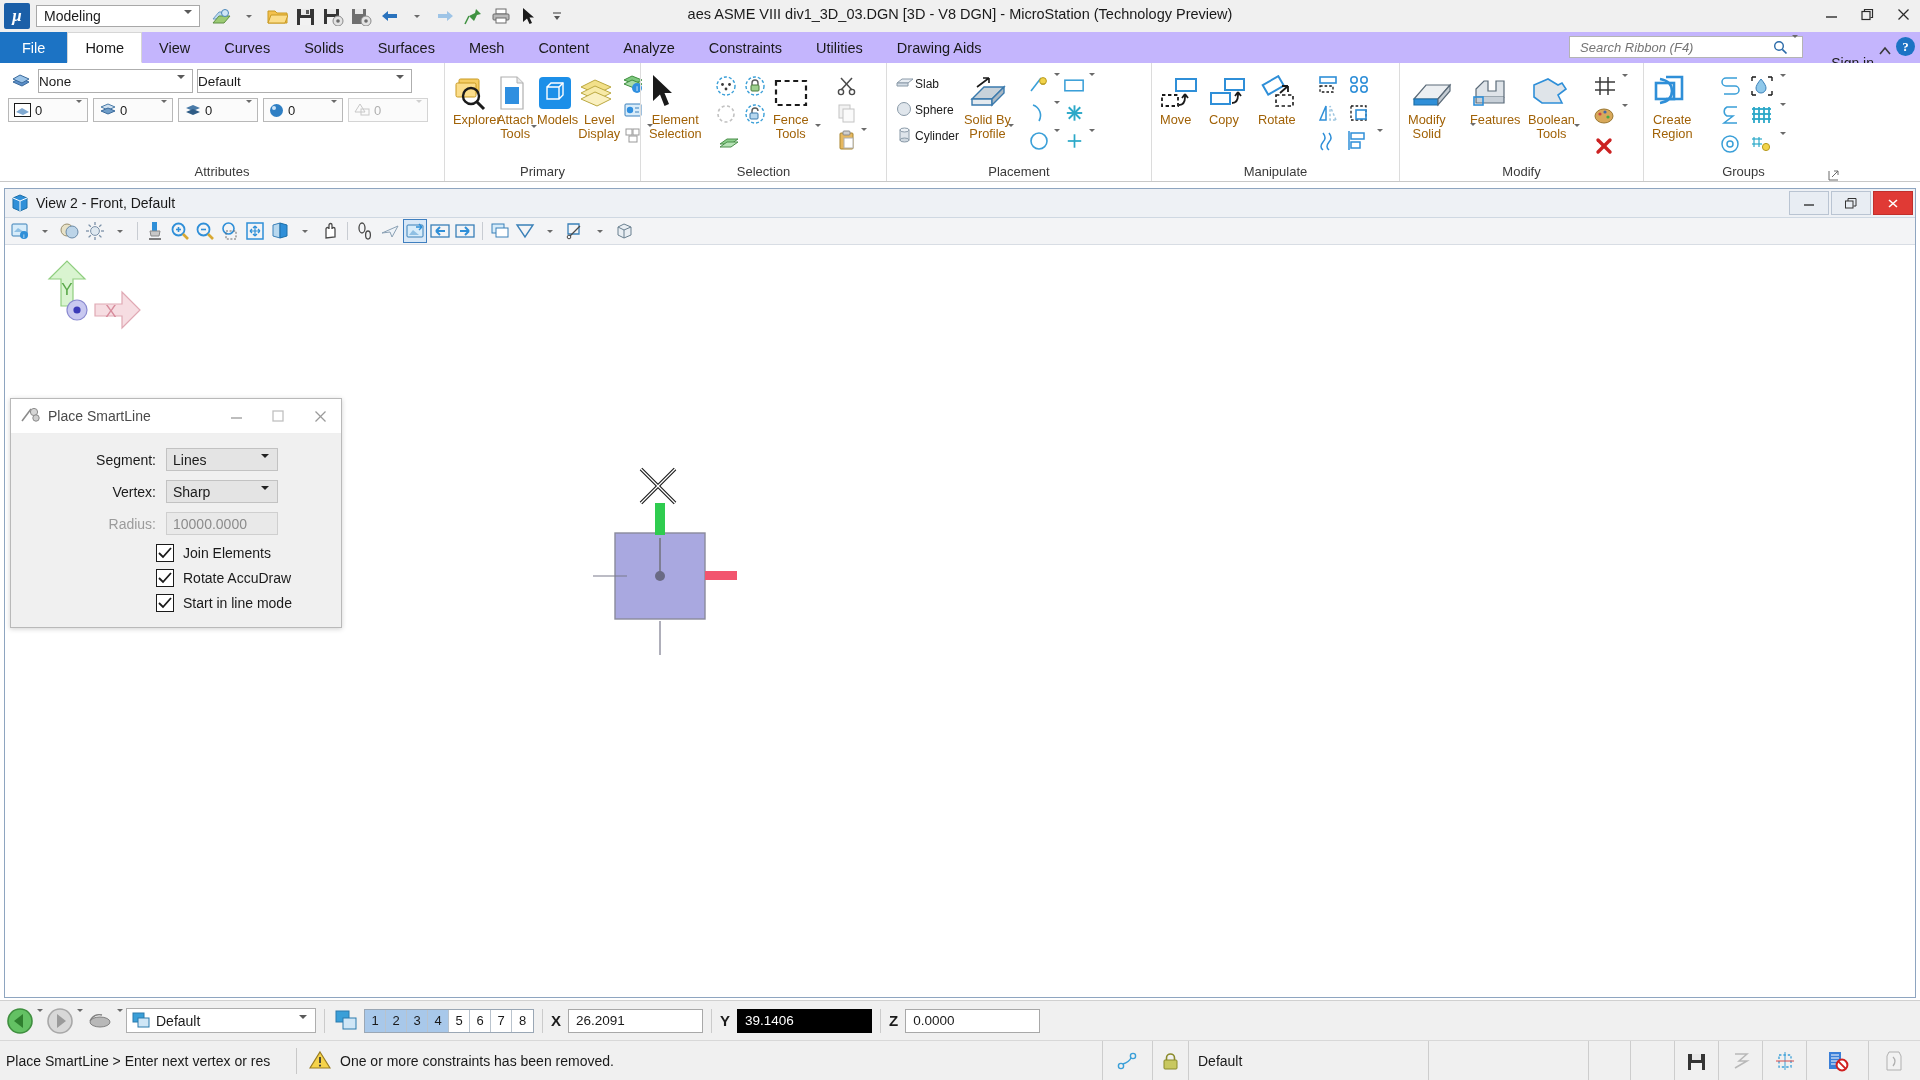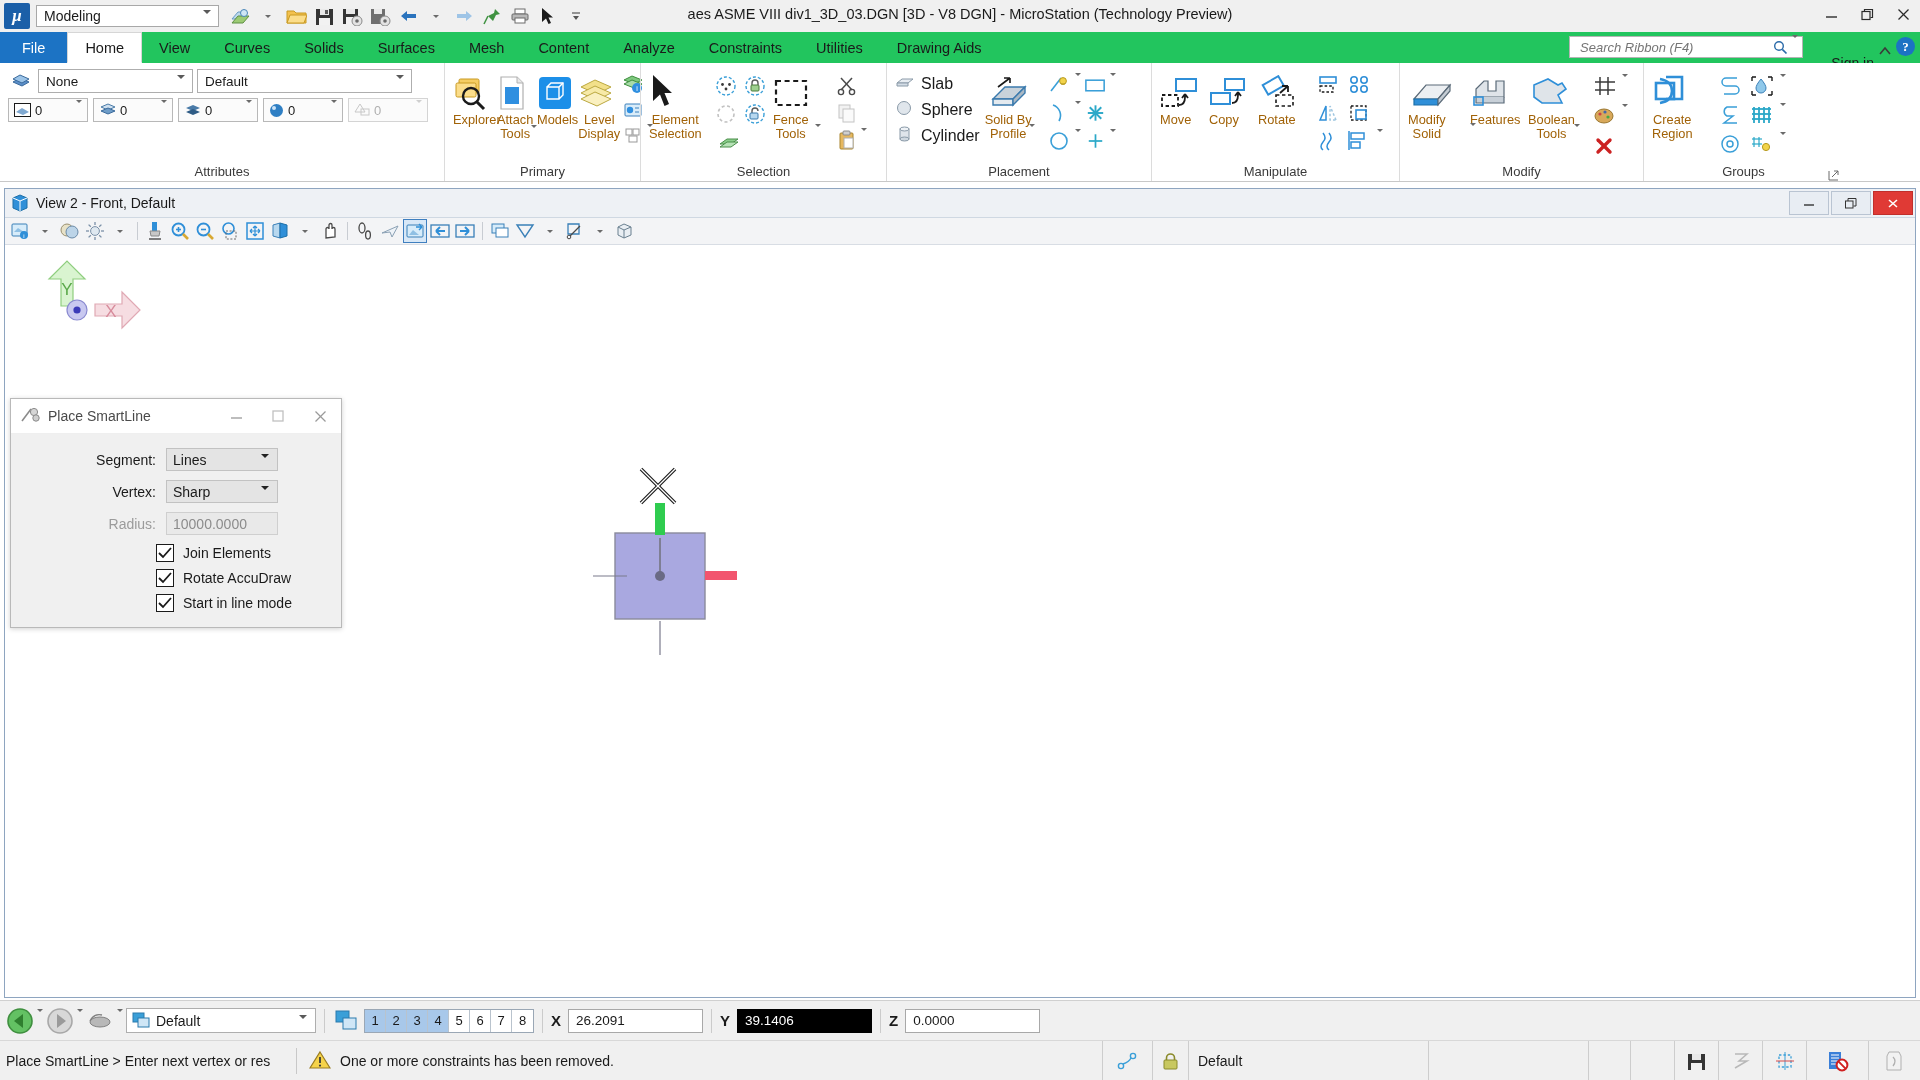--- a/index.html
+++ b/index.html
@@ -23,21 +23,21 @@
     display: flex; align-items: center;
   }
   .mslogo {
     width:26px; height:26px; margin-left:4px; margin-right:6px;
     background:#1b5fa8; color:#fff;
     display:flex; align-items:center; justify-content:center;
     font-family:"Liberation Serif", serif; font-style:italic;
     font-size:17px; font-weight:bold; border-radius:2px;
   }
   .wfcombo {
-    width:183px; height:22px; background:#fff; border:1px solid #a8a8a8;
+    width:164px; height:22px; background:#fff; border:1px solid #a8a8a8;
     display:flex; align-items:center; font-size:14px; color:#1a1a1a;
     padding-left:7px; box-sizing:border-box; position:relative;
   }
   .wfcombo .arr { position:absolute; right:7px; top:8px; }
   .caret-dn {
     width:0;height:0;border-left:4px solid transparent;border-right:4px solid transparent;
     border-top:4px solid #5a5a5a;
   }
   .caret-dn.sm {border-left:3px solid transparent;border-right:3px solid transparent;border-top:3.5px solid #6a6a6a;}
   .qat { display:flex; align-items:center; gap:2px; margin-left:8px; }
@@ -50,21 +50,21 @@
     font-size:14.5px; color:#1a1a1a; pointer-events:none;
   }
   .winbtns {
     position:absolute; right:6px; top:4px; display:flex; gap:14px; align-items:center;
   }
   .winbtn { width:22px;height:20px;display:flex;align-items:center;justify-content:center;color:#303030;font-size:13px;}
 
   
   .tabbar {
     position:absolute; left:0; top:32px; width:1920px; height:31px;
-    background:#22c55e; border-bottom:1px solid #d6d6d6;
+    background:#c4b5fd; border-bottom:1px solid #d6d6d6;
     display:flex; align-items:flex-end;
   }
   .tab {
     height:31px; padding:0 17px; display:flex; align-items:center;
     font-size:14.5px; color:#1a1a1a; cursor:default; box-sizing:border-box;
   }
   .tab.file { background:#1c73c4; color:#ffffff; padding:0 22px; }
   .tab.active {
     background:#ffffff; border:1px solid #d6d6d6; border-bottom:1px solid #ffffff;
     position:relative; z-index:3;
@@ -101,21 +101,20 @@
     font-size:13px; color:#3a3a3a;
   }
   .rgbody { padding:6px 8px 0 8px; }
 
   
   .attr-row1 { display:flex; align-items:center; gap:4px; margin-bottom:5px;}
   .attr-row2 { display:flex; align-items:center; gap:5px; }
   .combo {
     height:24px; border:1px solid #aeaeae; background:#fff; box-sizing:border-box;
     display:flex;align-items:center; position:relative; font-size:13.5px; color:#1a1a1a;
-    padding-left:7px;
   }
   .combo .arr {position:absolute;right:7px;top:9px;}
   .minicombo {
     height:24px; border:1px solid #b8b8b8; background:#fbfbfb; box-sizing:border-box;
     display:flex; align-items:center; gap:4px; padding:0 5px; position:relative;
     font-size:13px; color:#1a1a1a; min-width:62px;
   }
   .minicombo.dim { color:#b0b0b0; border-color:#d4d4d4; }
   .minicombo .arr {margin-left:auto;}
 
@@ -123,21 +122,21 @@
   .bigbtn {
     width:64px; display:flex; flex-direction:column; align-items:flex-start;
     font-size:12.8px; color:#a16207; line-height:14px; text-align:center; cursor:default;
   }
   .bigbtn .ico { height:42px; display:flex; align-items:flex-end; justify-content:center; }
   .bigbtn .lbl { margin-top:2px; }
   .row-tools { display:flex; align-items:flex-start; gap:2px; }
   .smallgrid { display:flex; flex-direction:column; gap:1px; }
   .sgrow { display:flex; align-items:center; gap:2px; }
   .sbtn { width:25px;height:25px; display:flex;align-items:center;justify-content:center; cursor:default;}
-  .textrow { display:flex; align-items:center; gap:6px; height:24px; font-size:16px; color:#1a1a1a; cursor:default;}
+  .textrow { display:flex; align-items:center; height:24px; font-size:12px; color:#1a1a1a; cursor:default;}
 
   .dlglauncher {
     position:absolute; right:4px; bottom:3px; width:11px;height:11px;
   }
 
   
   .viewwin {
     position:absolute; left:4px; top:188px; width:1912px; height:810px;
     border:1px solid #8ea5c0; box-sizing:border-box; background:#ffffff;
   }

